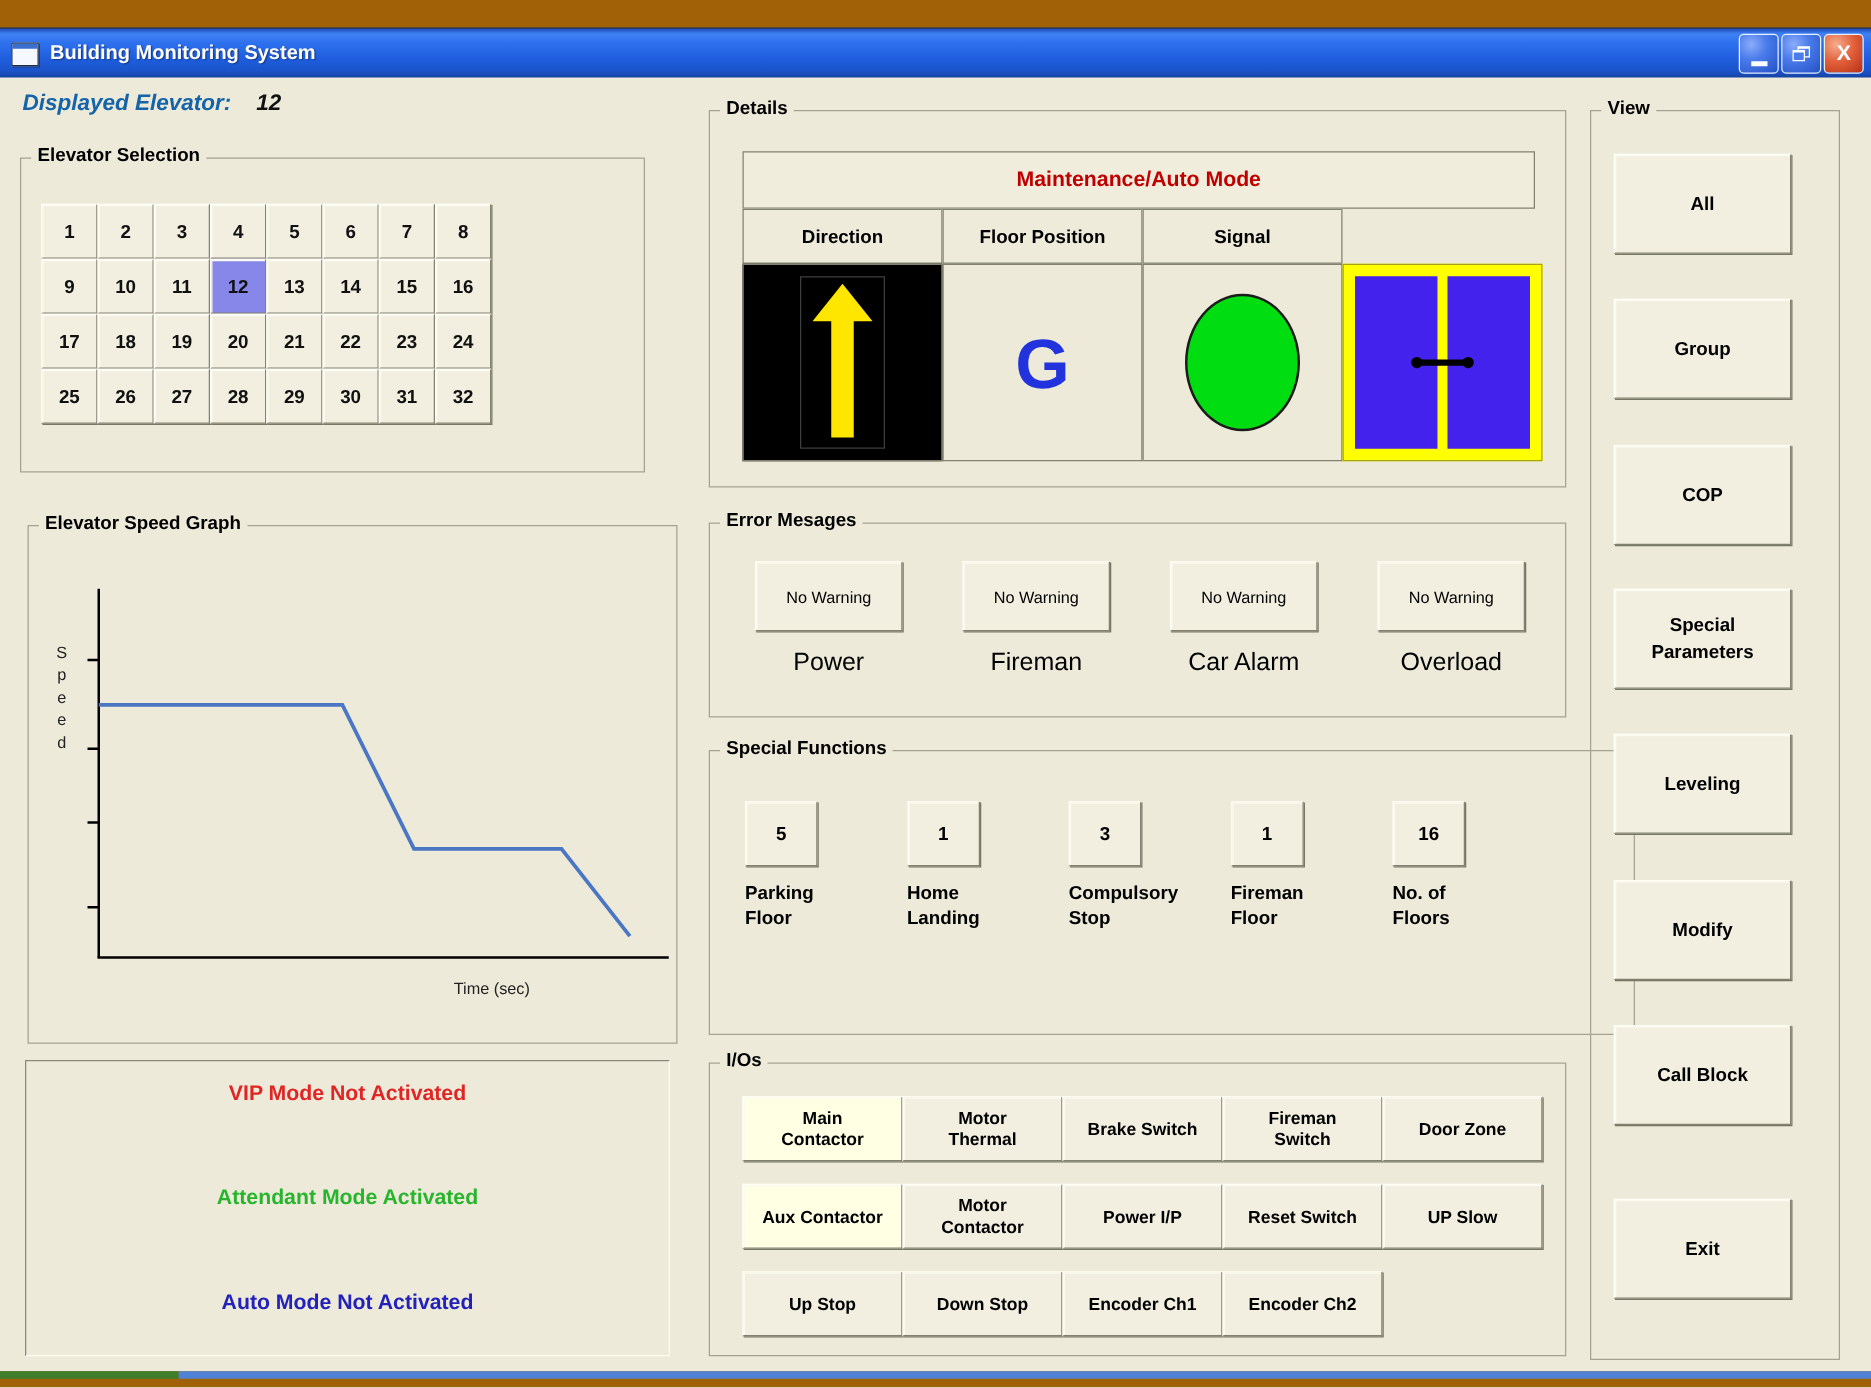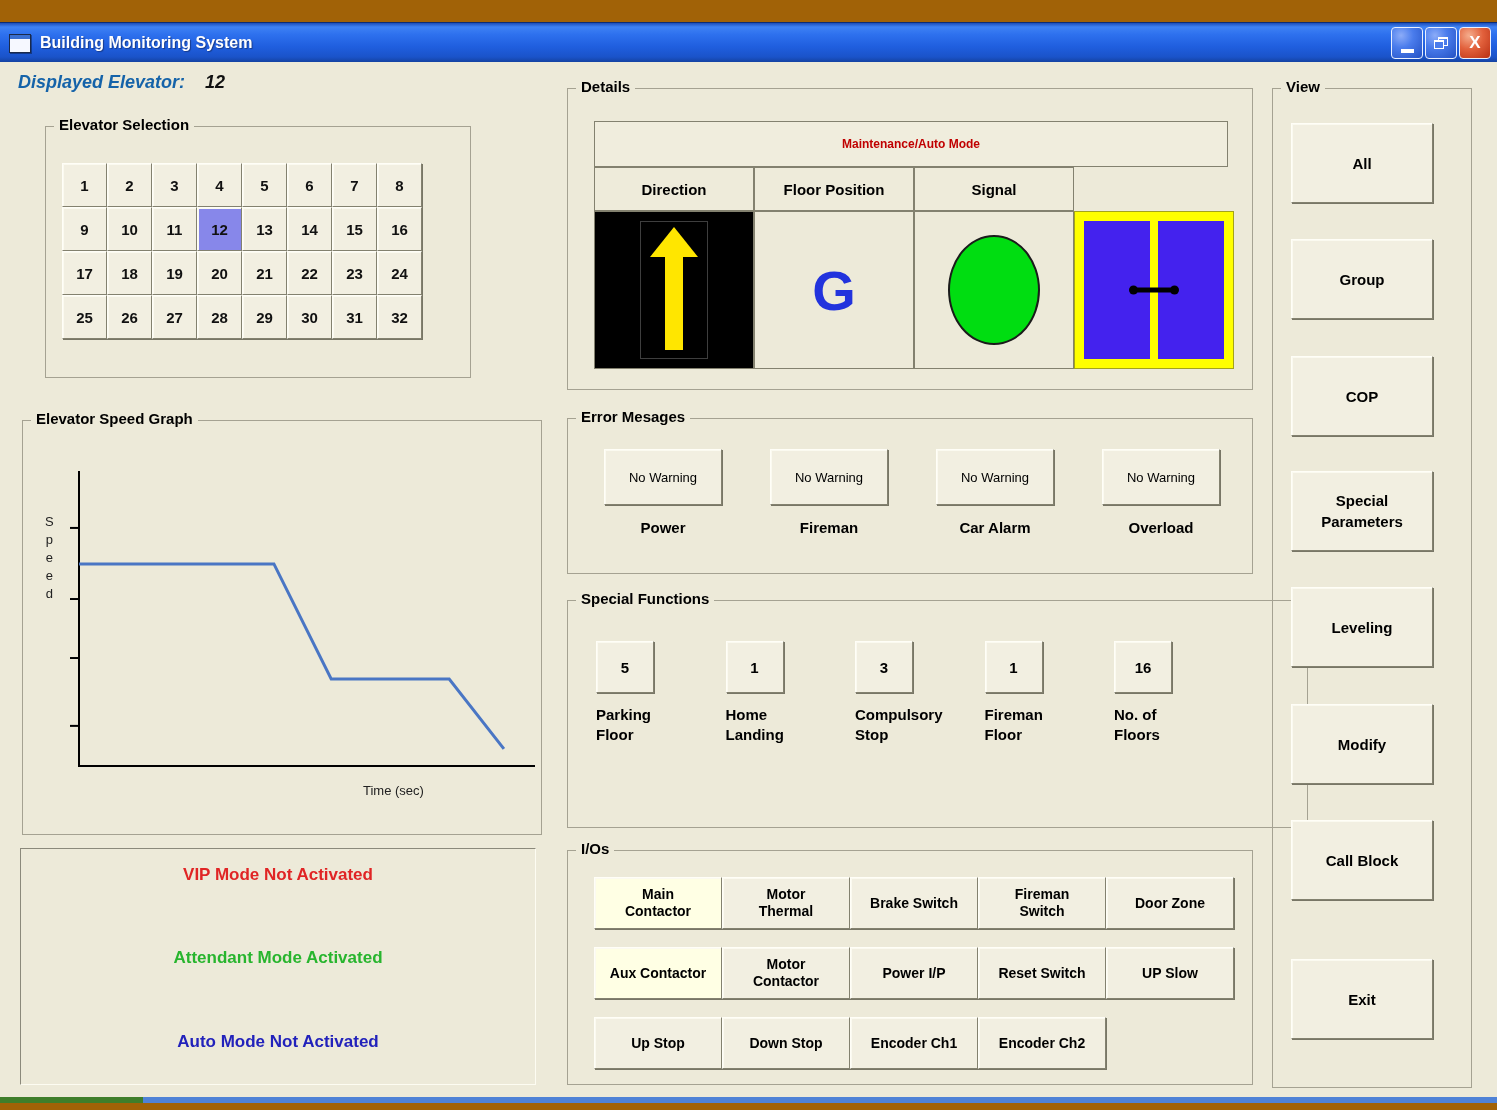--- a/index.html
+++ b/index.html
@@ -42,21 +42,21 @@
   .graph-svg{position:absolute;left:0;top:0;}
   .y-axis-label{position:absolute;left:22px;top:92px;font-size:13px;color:#222;white-space:pre-line;line-height:18px;text-align:center;}
   .x-axis-label{position:absolute;left:340px;top:362px;font-size:13px;color:#222;}
 
   
   .sunken{position:absolute;border:1px solid;border-color:#8b897b #fdfcf2 #fdfcf2 #8b897b;box-sizing:border-box;}
   .mode-line{position:absolute;width:100%;text-align:center;font-weight:bold;font-size:17px;}
 
   
   .banner{position:absolute;left:26px;top:32px;width:634px;height:46px;border:1px solid #83816f;background:#f0eddd;
-    display:flex;align-items:center;justify-content:center;font-weight:bold;font-size:12px;box-sizing:border-box;}
+    display:flex;align-items:center;justify-content:center;font-weight:bold;font-size:17px;box-sizing:border-box;}
   .det-h{position:absolute;top:78px;width:160px;height:44px;border:1px solid #83816f;background:#eeebda;
     display:flex;align-items:center;justify-content:center;font-weight:bold;font-size:15px;box-sizing:border-box;}
   .det-h.thick{border:2px solid #4c4c44;}
   .det-c{position:absolute;top:122px;width:160px;height:158px;border:1px solid #83816f;box-sizing:border-box;}
   .dir-cell{background:#000;display:flex;align-items:center;justify-content:center;}
   .arrow-box{width:66px;height:136px;border:1px solid #3e3e3e;position:relative;}
   .arrow-shaft{position:absolute;left:50%;transform:translateX(-50%);top:34px;width:18px;height:94px;background:#ffe600;}
   .arrow-head{position:absolute;top:5px;left:50%;transform:translateX(-50%);width:0;height:0;
     border-left:24px solid transparent;border-right:24px solid transparent;border-bottom:30px solid #ffe600;}
   .floor-cell{display:flex;align-items:center;justify-content:center;}
@@ -67,21 +67,21 @@
   .door-panel{position:absolute;top:9px;height:138px;width:66px;background:#4422ee;}
   .door-panel.left{left:9px;} .door-panel.right{right:9px;}
   .door-handle{position:absolute;left:50%;top:50%;transform:translate(-50%,-50%);width:44px;height:5px;background:#000;border-radius:2px;}
   .door-handle::before,.door-handle::after{content:"";position:absolute;top:-2px;width:9px;height:9px;border-radius:50%;background:#000;}
   .door-handle::before{left:-3px;} .door-handle::after{right:-3px;}
 
   
   .err-row{position:absolute;left:36px;top:30px;width:616px;display:flex;justify-content:space-between;}
   .err-item{width:118px;text-align:center;}
   .err-btn{width:118px;height:56px;font-size:13px;display:flex;align-items:center;justify-content:center;}
-  .err-label{margin-top:14px;font-weight:bold;font-size:15px;}
+  .err-label{margin-top:14px;font-weight:normal;font-size:20px;}
 
   
   .sf-row{position:absolute;left:28px;top:40px;width:630px;display:flex;justify-content:space-between;}
   .sf-item{width:112px;}
   .sf-btn{width:58px;height:52px;font-weight:bold;font-size:15px;display:flex;align-items:center;justify-content:center;}
   .sf-label{margin-top:12px;font-weight:bold;font-size:15px;line-height:20px;white-space:pre-line;}
 
   
   .io-rows{position:absolute;left:26px;top:26px;}
   .io-row{display:flex;height:52px;margin-bottom:18px;}
@@ -118,21 +118,21 @@
         </div>
     </div>
   </div>
 
   <div class="client">
 
     <div class="page-header">
       <span>Displayed Elevator:</span><span class="hv">12</span>
     </div>
 
-    <div class="groupbox" style="left:45px;top:64px;width:426px;height:252px;">
+    <div class="groupbox" style="left:16px;top:64px;width:500px;height:252px;">
       <span class="gb-legend">Elevator Selection</span>
       <div class="ev-grid">
           <div class="xpbtn grid-btn">1</div>
           <div class="xpbtn grid-btn">2</div>
           <div class="xpbtn grid-btn">3</div>
           <div class="xpbtn grid-btn">4</div>
           <div class="xpbtn grid-btn">5</div>
           <div class="xpbtn grid-btn">6</div>
           <div class="xpbtn grid-btn">7</div>
           <div class="xpbtn grid-btn">8</div>

